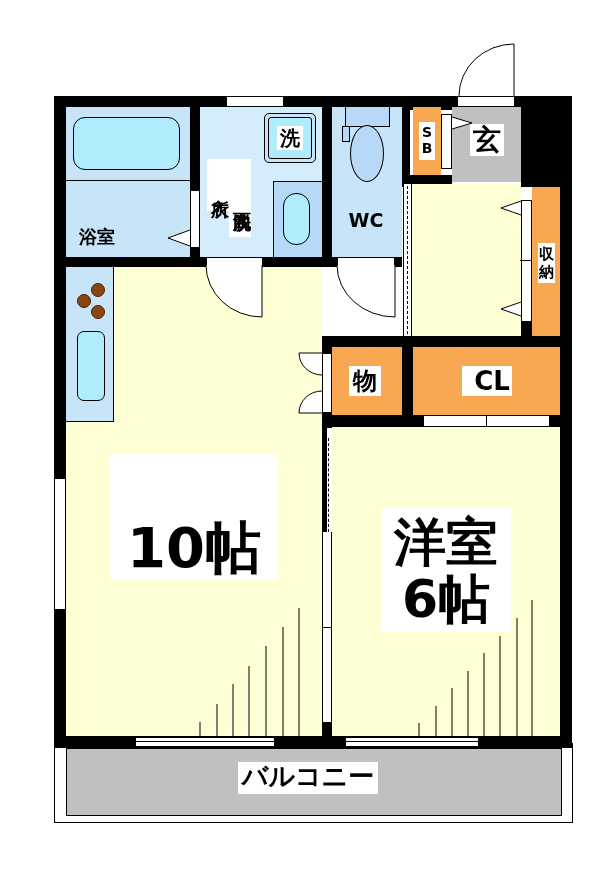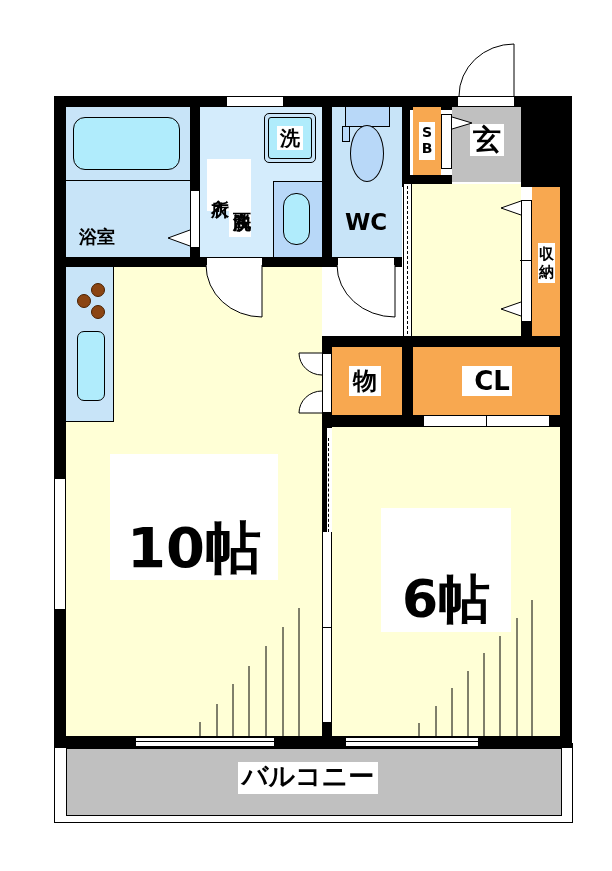--- a/index.html
+++ b/index.html
@@ -41,21 +41,21 @@
 <div class="abs" style="left:273px;top:181px;width:49px;height:76px;background:#b8d8f8;border-left:1px solid #000;border-top:1px solid #000;"></div>
 <div class="abs" style="left:283px;top:193px;width:27px;height:52px;background:#b0ecfc;border:1px solid #000;border-radius:13px;"></div>
 <div class="lbl" style="left:207px;top:159px;width:22px;height:52px;font-size:18px;writing-mode:vertical-rl;padding:2px 0;box-sizing:border-box;"><span>衣所</span></div>
 <div class="lbl" style="left:229px;top:159px;width:22px;height:78px;font-size:18px;writing-mode:vertical-rl;padding:2px 0;box-sizing:border-box;"><span>洗面脱</span></div>
 <div class="wall" style="left:322px;top:107px;width:10px;height:155px;"></div>
 
 <div class="room" style="left:332px;top:107px;width:70px;height:150px;background:#c8e4f8;"></div>
 <div class="abs" style="left:345px;top:107px;width:45px;height:20px;background:#b8d8f8;border:1px solid #000;border-top:none;"></div>
 <div class="abs" style="left:350px;top:125px;width:34px;height:57px;background:#b8d8f8;border:1px solid #000;border-radius:50%;"></div>
 <div class="abs" style="left:342px;top:126px;width:8px;height:16px;background:#b8d8f8;border:1px solid #000;"></div>
-<div class="lbl" style="left:344px;top:208px;width:44px;height:24px;font-size:23px;padding-top:3px;box-sizing:border-box;background:transparent;">WC</div>
+<div class="lbl" style="left:344px;top:208px;width:44px;height:24px;font-size:19px;padding-top:3px;box-sizing:border-box;background:transparent;">WC</div>
 <div class="wall" style="left:402px;top:107px;width:8px;height:80px;"></div>
 
 <div class="wall" style="left:66px;top:257px;width:336px;height:10px;"></div>
 <div class="win" style="left:206px;top:257px;width:57px;height:10px;"></div>
 <div class="win" style="left:337px;top:257px;width:58px;height:10px;"></div>
 
 <div class="room" style="left:413px;top:107px;width:28px;height:68px;background:#f8a850;"></div>
 <div class="lbl" style="left:419px;top:122px;width:16px;height:38px;font-size:14px;padding-top:2px;box-sizing:border-box;line-height:1.15;"><span>S</span><br><span>B</span></div>
 <div class="win" style="left:441px;top:114px;width:11px;height:55px;"></div>
 <div class="room" style="left:452px;top:107px;width:69px;height:75px;background:#c0c0c0;"></div>
@@ -128,21 +128,21 @@
 <div class="win" style="left:423px;top:415px;width:127px;height:12px;"></div>
 <div class="abs" style="left:486px;top:415px;width:1px;height:12px;background:#000;"></div>
 <svg width="20" height="24" style="left:424px;top:427px;">
     <polyline points="2,0 9,20 16,0" fill="#fff" stroke="#000"></polyline>
   </svg>
 <svg width="20" height="24" style="left:530px;top:427px;">
     <polyline points="2,0 9,20 16,0" fill="#fff" stroke="#000"></polyline>
   </svg>
 
 <div class="room" style="left:332px;top:427px;width:228px;height:309px;background:#ffffd6;"></div>
-<div class="lbl" style="left:381px;top:508px;width:130px;height:124px;font-size:52px;padding-top:6px;box-sizing:border-box;line-height:1.1;"><br><span>6帖</span></div>
+<div class="lbl" style="left:381px;top:508px;width:130px;height:124px;font-size:52px;padding-top:6px;box-sizing:border-box;line-height:1.1;"><span>洋室</span><br><span>6帖</span></div>
 
 <div class="wall" style="left:322px;top:427px;width:5px;height:105px;"></div>
 <div class="abs" style="left:328px;top:438px;width:0;height:94px;border-left:1px dashed #000;"></div>
 <div class="abs" style="left:322px;top:532px;width:10px;height:192px;background:#fff;border-left:1px solid #000;border-right:1px solid #000;box-sizing:border-box;"></div>
 <div class="abs" style="left:322px;top:627px;width:10px;height:1px;background:#000;"></div>
 <div class="wall" style="left:322px;top:722px;width:10px;height:14px;"></div>
 
 <svg width="150" height="180" style="left:400px;top:580px;">
   <line x1="19" y1="156" x2="19" y2="143" stroke="#000"></line>
   <line x1="36" y1="156" x2="36" y2="126" stroke="#000"></line>

